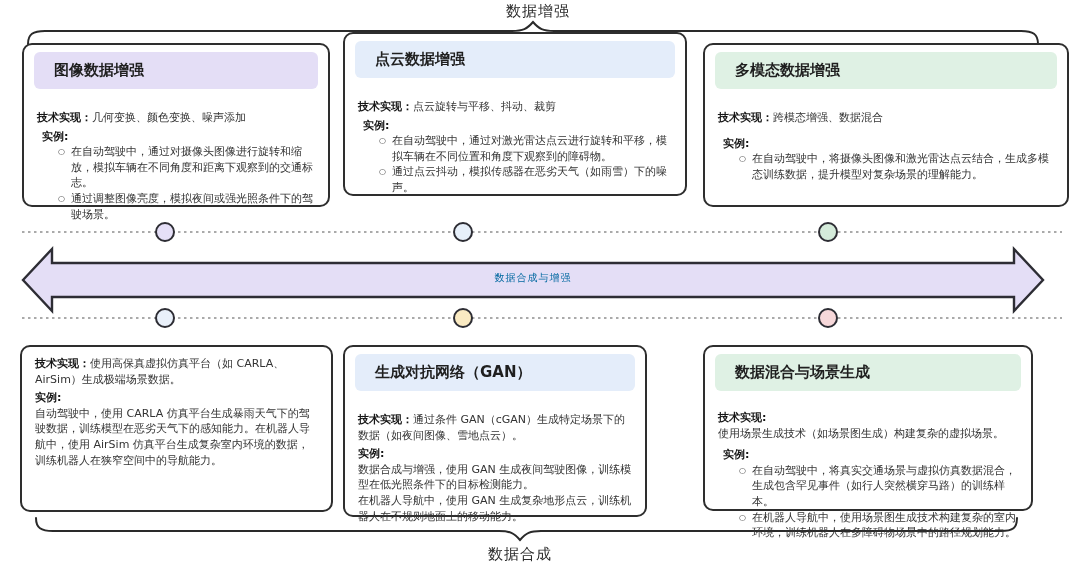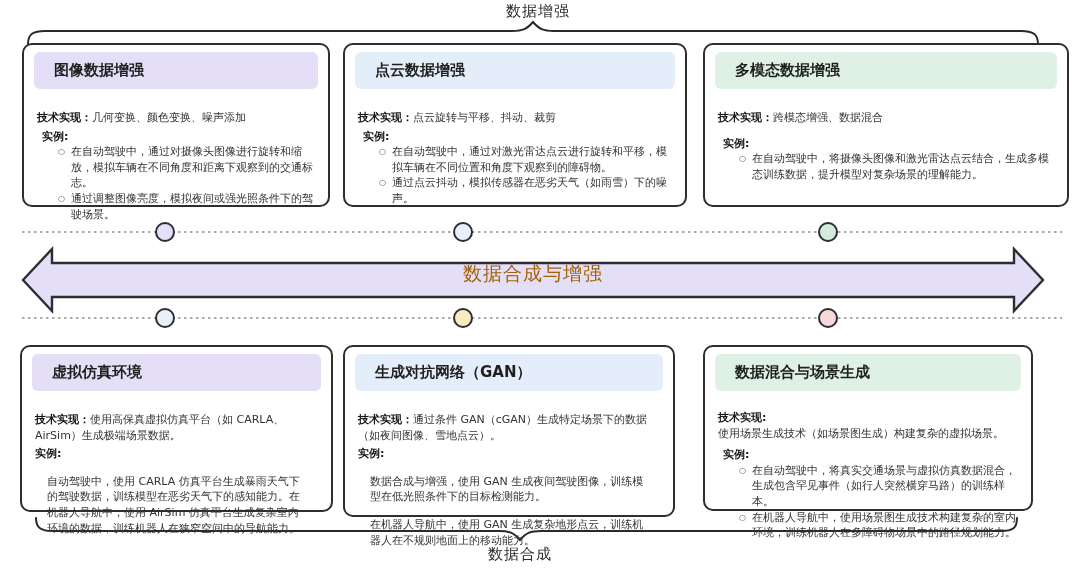--- a/index.html
+++ b/index.html
@@ -11,44 +11,44 @@
     position:absolute;text-align:center;font-size:15px;color:#2a2a2a;letter-spacing:1px;
   }
   #top-label{left:0;top:2px;width:1076px;}
   #bottom-label{left:0;top:545px;width:1040px;}
   svg.overlay{position:absolute;left:0;top:0;}
   .card{
     position:absolute;background:#ffffff;border:2px solid #2e2e2e;border-radius:10px;
     box-sizing:border-box;
   }
   #tc1{left:22px;top:43px;width:308px;height:164px}
-  #tc2{left:343px;top:43px;width:344px;height:164px}
+  #tc2{left:343px;top:32px;width:344px;height:164px}
   #tc3{left:703px;top:43px;width:366px;height:164px}
   #bc1{left:20px;top:345px;width:313px;height:167px}
-  #bc2{left:343px;top:345px;width:332px;height:172px}
+  #bc2{left:343px;top:345px;width:304px;height:172px}
   #bc3{left:703px;top:345px;width:330px;height:166px}
   .card-header{
     margin:7px 10px 12px 10px;height:37px;border-radius:6px;display:flex;align-items:center;
     padding-left:20px;font-weight:700;font-size:15px;color:#1f1f1f;box-sizing:border-box;
   }
   .hdr-purple{background:#e4def6}
   .hdr-blue{background:#e4edfa}
   .hdr-green{background:#dff1e4}
   .card-body{padding:7px 13px 0 13px;font-size:11px;line-height:1.42;color:#333;}
   .tech{margin:2px 0 3px 0;}
   .tech b{color:#161616;}
   .ex-label{font-weight:700;color:#161616;margin:1px 0 0 5px;}
   .gap-top{margin-top:10px;}
   .bullets{margin:0 0 0 21px;}
   .bullet{display:flex;gap:6px;align-items:flex-start;}
   .bullet .mk{font-size:8px;line-height:15px;flex:0 0 auto;color:#444;}
-  .para{margin:12px;}
+  .para{margin:0;}
   .arrow-text{
-    position:absolute;left:23px;top:261px;width:1020px;text-align:center;
-    font-size:19px;color:#a16207;letter-spacing:1px;
+    position:absolute;left:23px;top:271px;width:1020px;text-align:center;
+    font-size:10px;color:#0369a1;letter-spacing:1px;
   }
 </style>
 </head>
 <body>
 
 <div class="sheet">
 
   <div id="top-label" class="brace-label">数据增强</div>
 
   <svg class="overlay" width="1080" height="575">
@@ -121,21 +121,20 @@
       <div class="bullets">
         <div class="bullet">
           <span class="mk">○</span>
           <span>在自动驾驶中，将摄像头图像和激光雷达点云结合，生成多模态训练数据，提升模型对复杂场景的理解能力。</span>
         </div>
       </div>
     </div>
   </div>
 
   <div id="bc1" class="card">
-    <div class="card-header hdr-purple">虚拟仿真环境</div>
     <div class="card-body">
       <div class="tech">
         <b>技术实现：</b><span>使用高保真虚拟仿真平台（如 CARLA、AirSim）生成极端场景数据。</span>
       </div>
       <div class="ex-label" style="margin-left:0">实例:</div>
       <p class="para">自动驾驶中，使用 CARLA 仿真平台生成暴雨天气下的驾驶数据，训练模型在恶劣天气下的感知能力。在机器人导航中，使用 AirSim 仿真平台生成复杂室内环境的数据，训练机器人在狭窄空间中的导航能力。</p>
     </div>
   </div>
 
   <div id="bc2" class="card">

